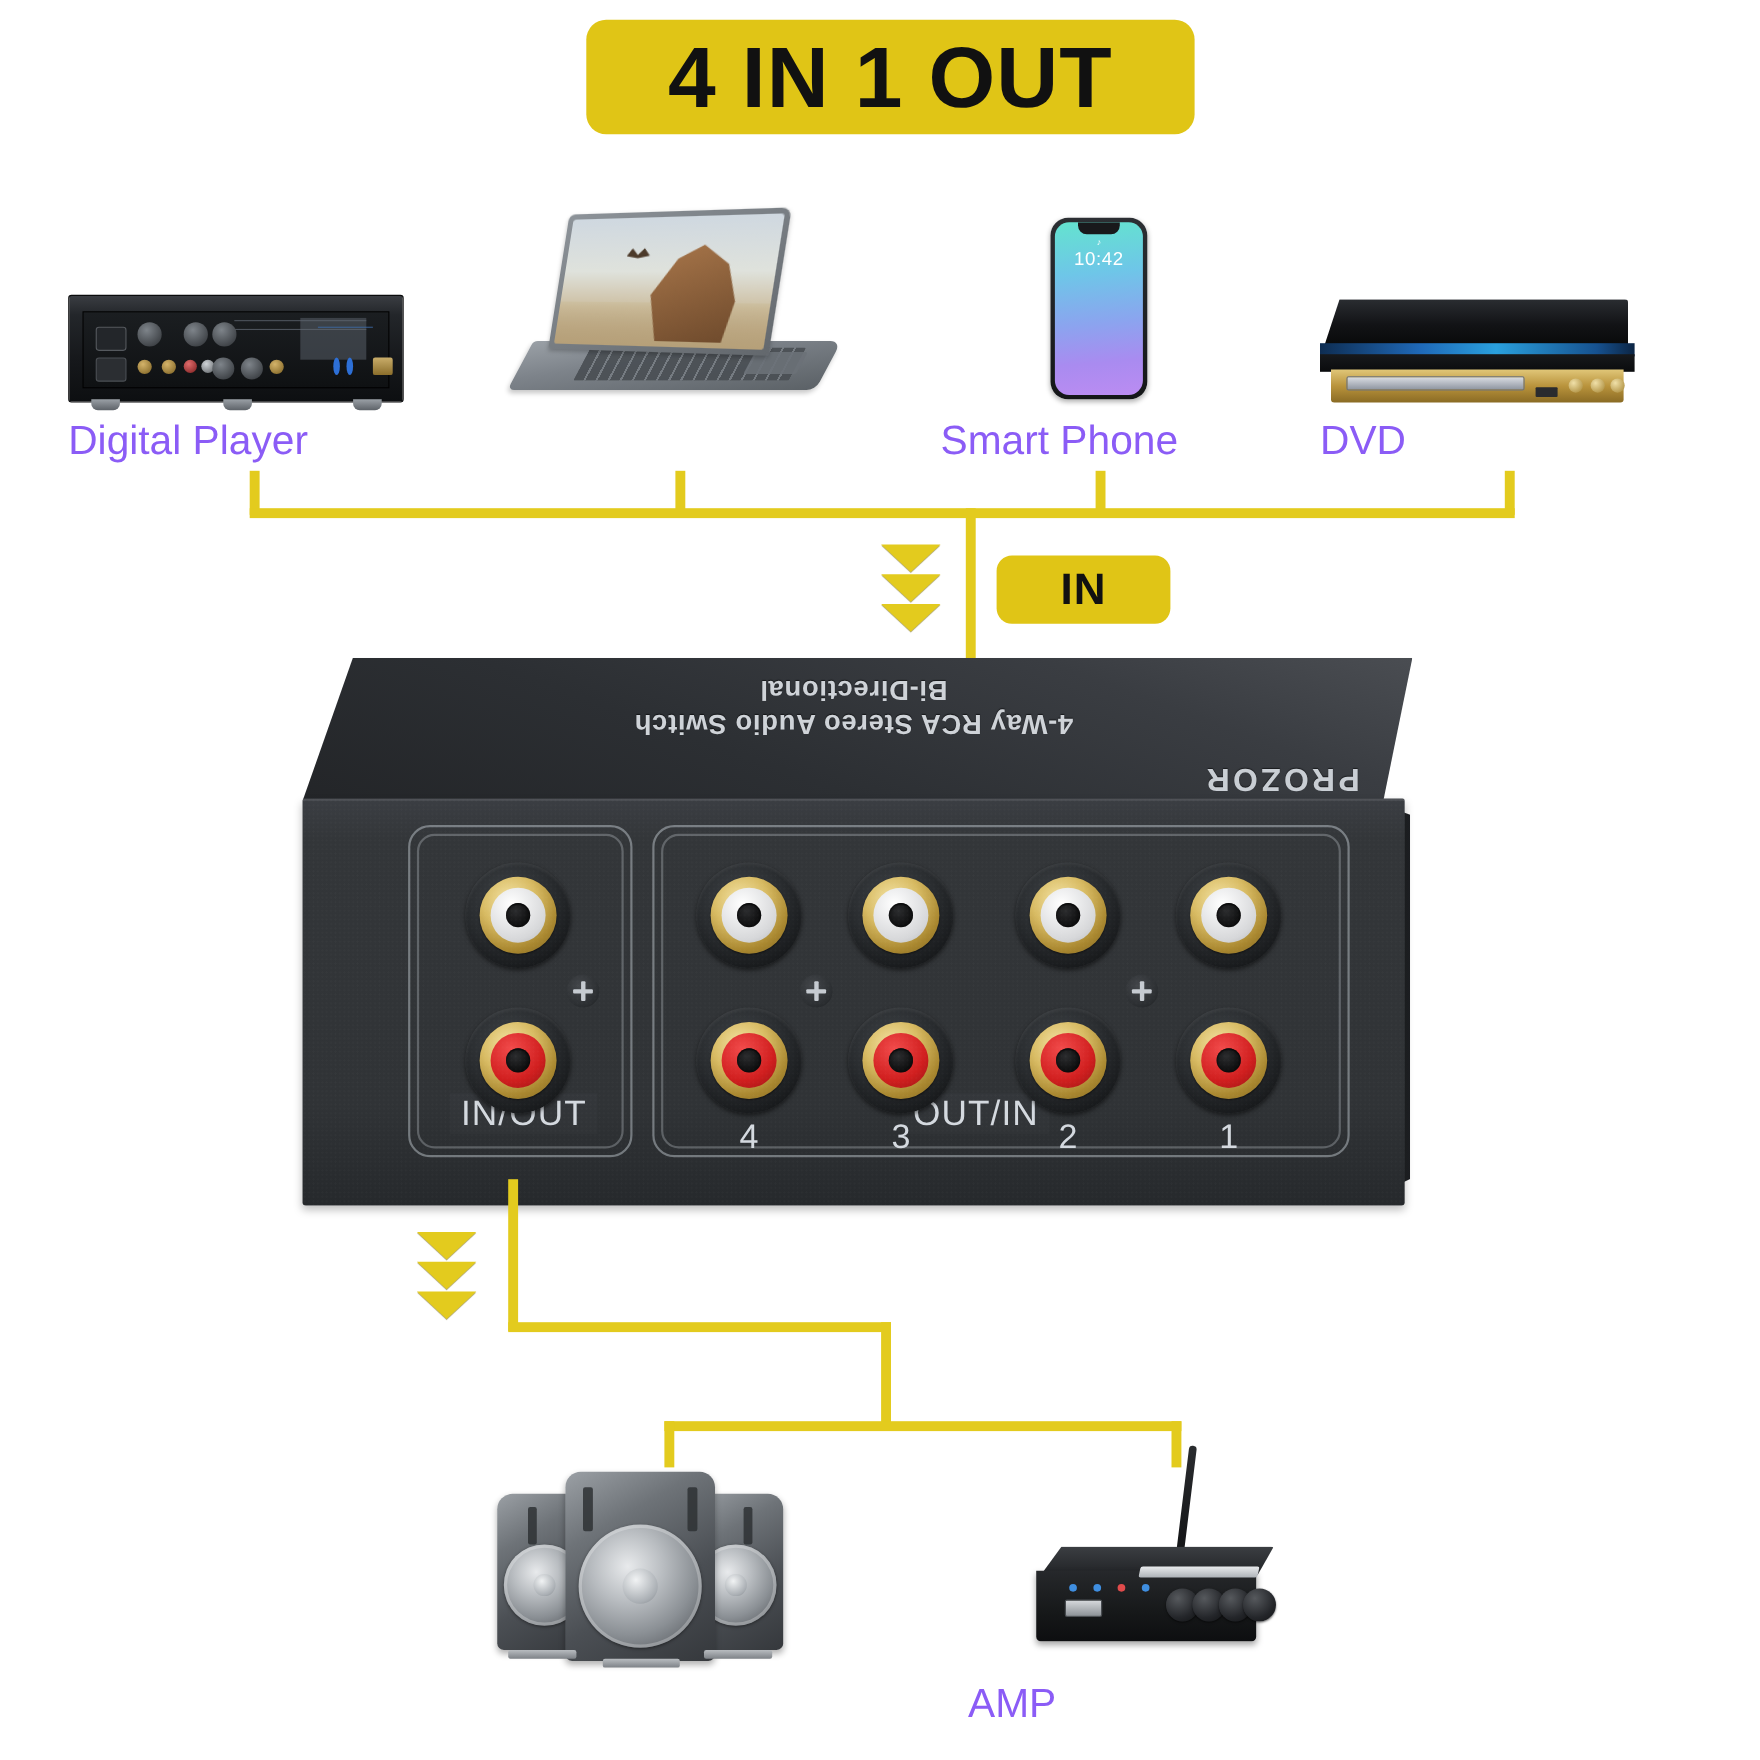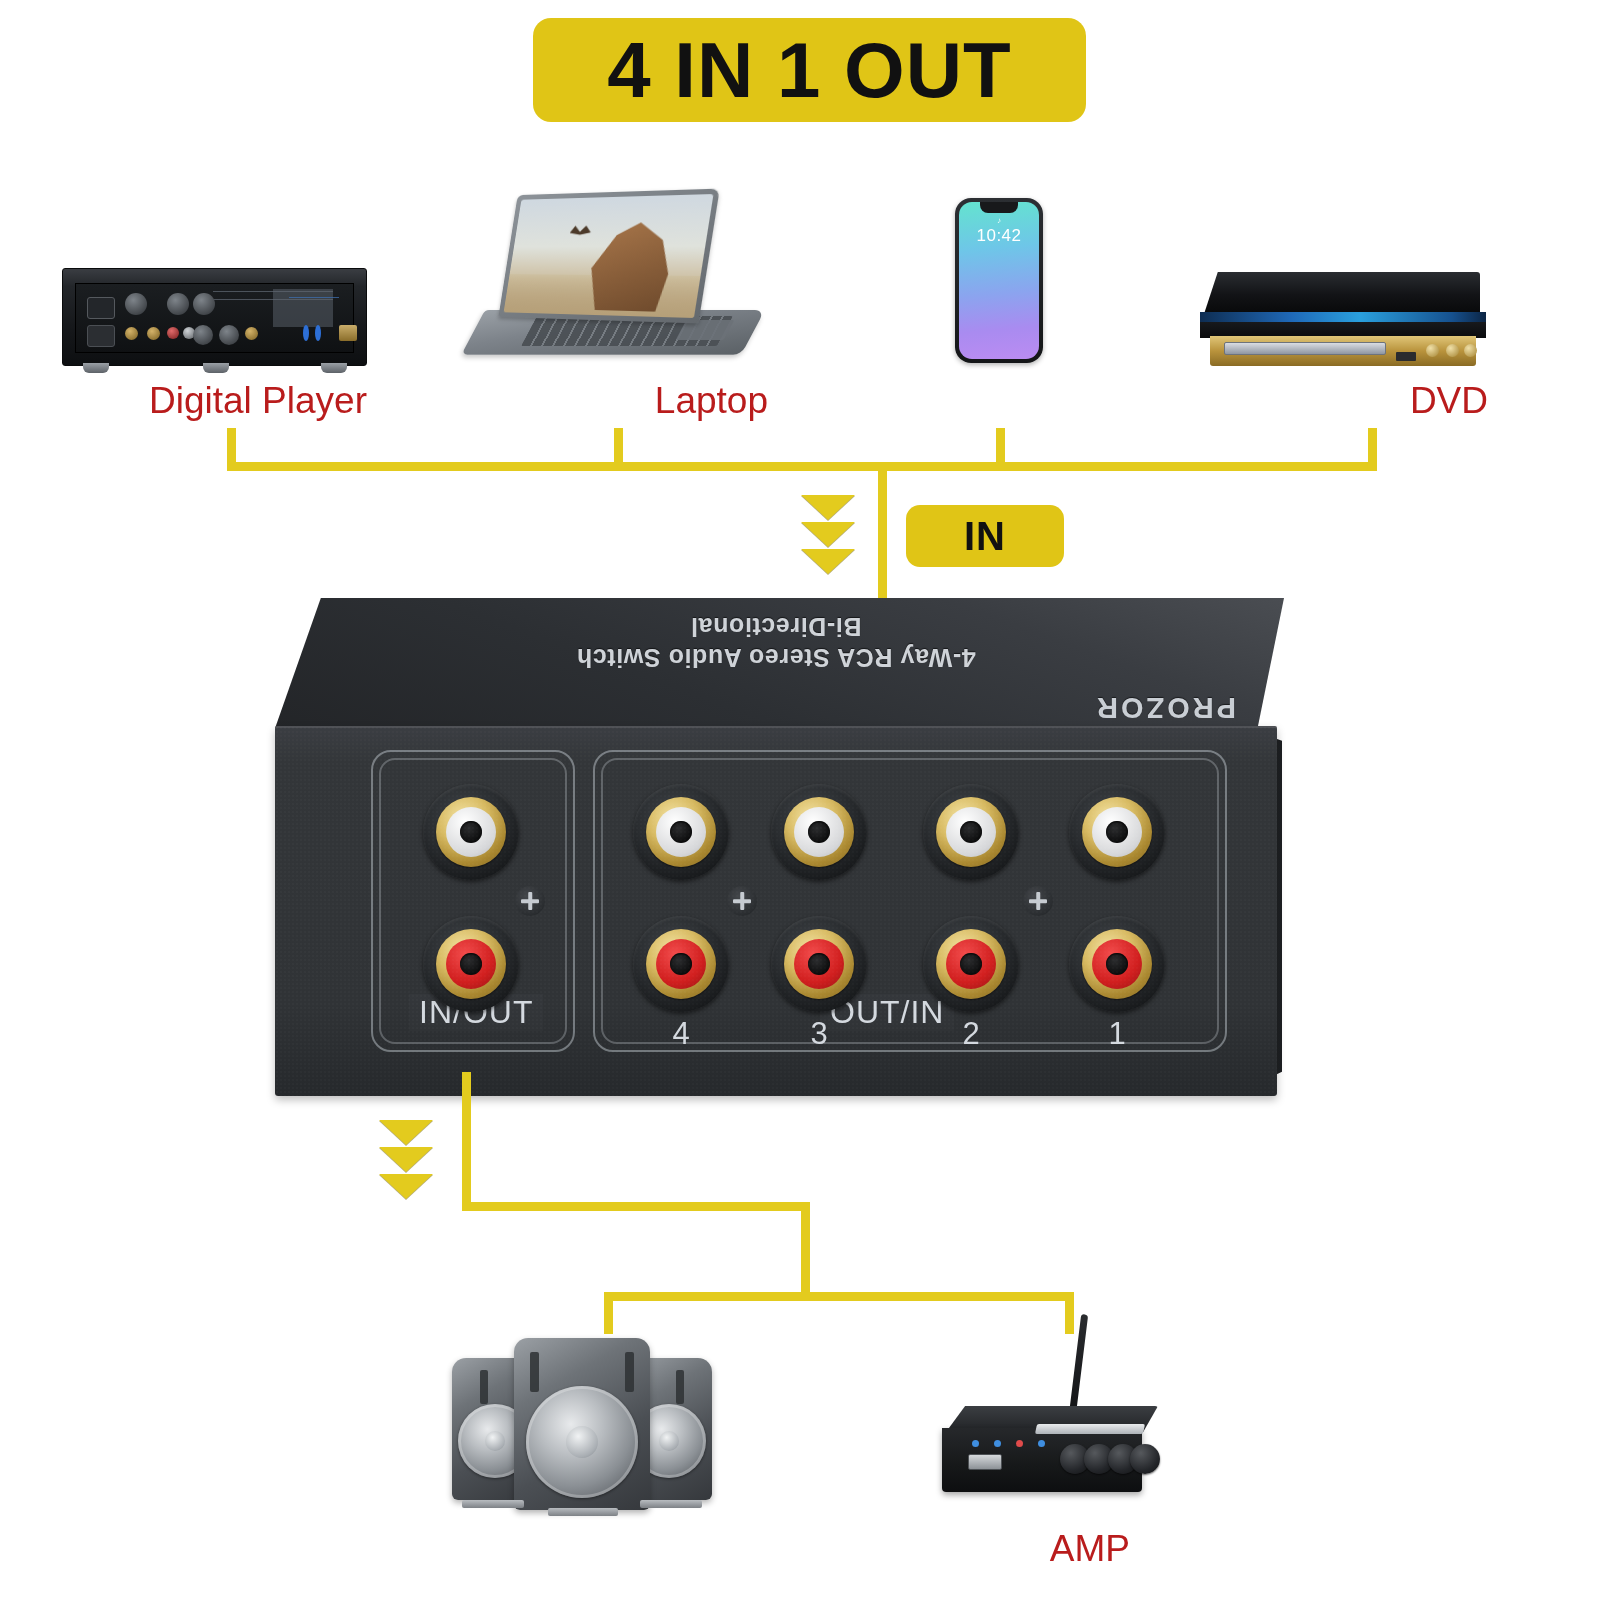--- a/index.html
+++ b/index.html
@@ -29,21 +29,21 @@
   .pill{
     background:#e0c516;border-radius:14px;
     display:flex;align-items:center;justify-content:center;
   }
   .pill span{font-size:40px;font-weight:bold;color:#111;letter-spacing:1px;}
   .pill-in{left:906px;top:505px;width:158px;height:62px;}
   .pill-out{left:478px;top:1128px;width:162px;height:64px;}
 
   
   .dev-label{
-    font-size:37px;color:#b91c1c;text-align:right;white-space:nowrap;
+    font-size:37px;color:#8b5cf6;text-align:left;white-space:nowrap;
     font-family:"Liberation Sans","DejaVu Sans",sans-serif;
   }
 
   
   .wire{background:#e3cb1e;}
   .wire-h{height:9px;}
   .wire-v{width:9px;}
 
   
   .chevrons{display:flex;flex-direction:column;gap:2px;}
@@ -289,31 +289,31 @@
     <div class="lt-keys"></div>
     <div class="lt-pad"></div>
     <div class="lt-lid">
       <div class="lt-screen">
         <div class="lt-grass"></div>
         <div class="lt-rock"></div>
         <div class="lt-bird"></div>
       </div>
     </div>
   </div>
-  <div class="abs dev-label" style="left:478px;top:380px;width:290px;">Laptop</div>
 
   <div class="abs ph">
     <div class="ph-body">
       <div class="ph-screen">
         <div class="ph-notch"></div>
         <div class="ph-glyph">♪</div>
         <div class="ph-time">10:42</div>
       </div>
     </div>
   </div>
+  <div class="abs dev-label" style="left:855px;top:380px;width:290px;">Smart Phone</div>
 
   <div class="abs dvd">
     <div class="dvd-top"></div>
     <div class="dvd-stripe"></div>
     <div class="dvd-black"></div>
     <div class="dvd-gold"></div>
     <div class="dvd-slot"></div>
     <div class="dvd-usb"></div>
     <div class="dvd-knob" style="left:226px;"></div>
     <div class="dvd-knob" style="left:246px;"></div>

